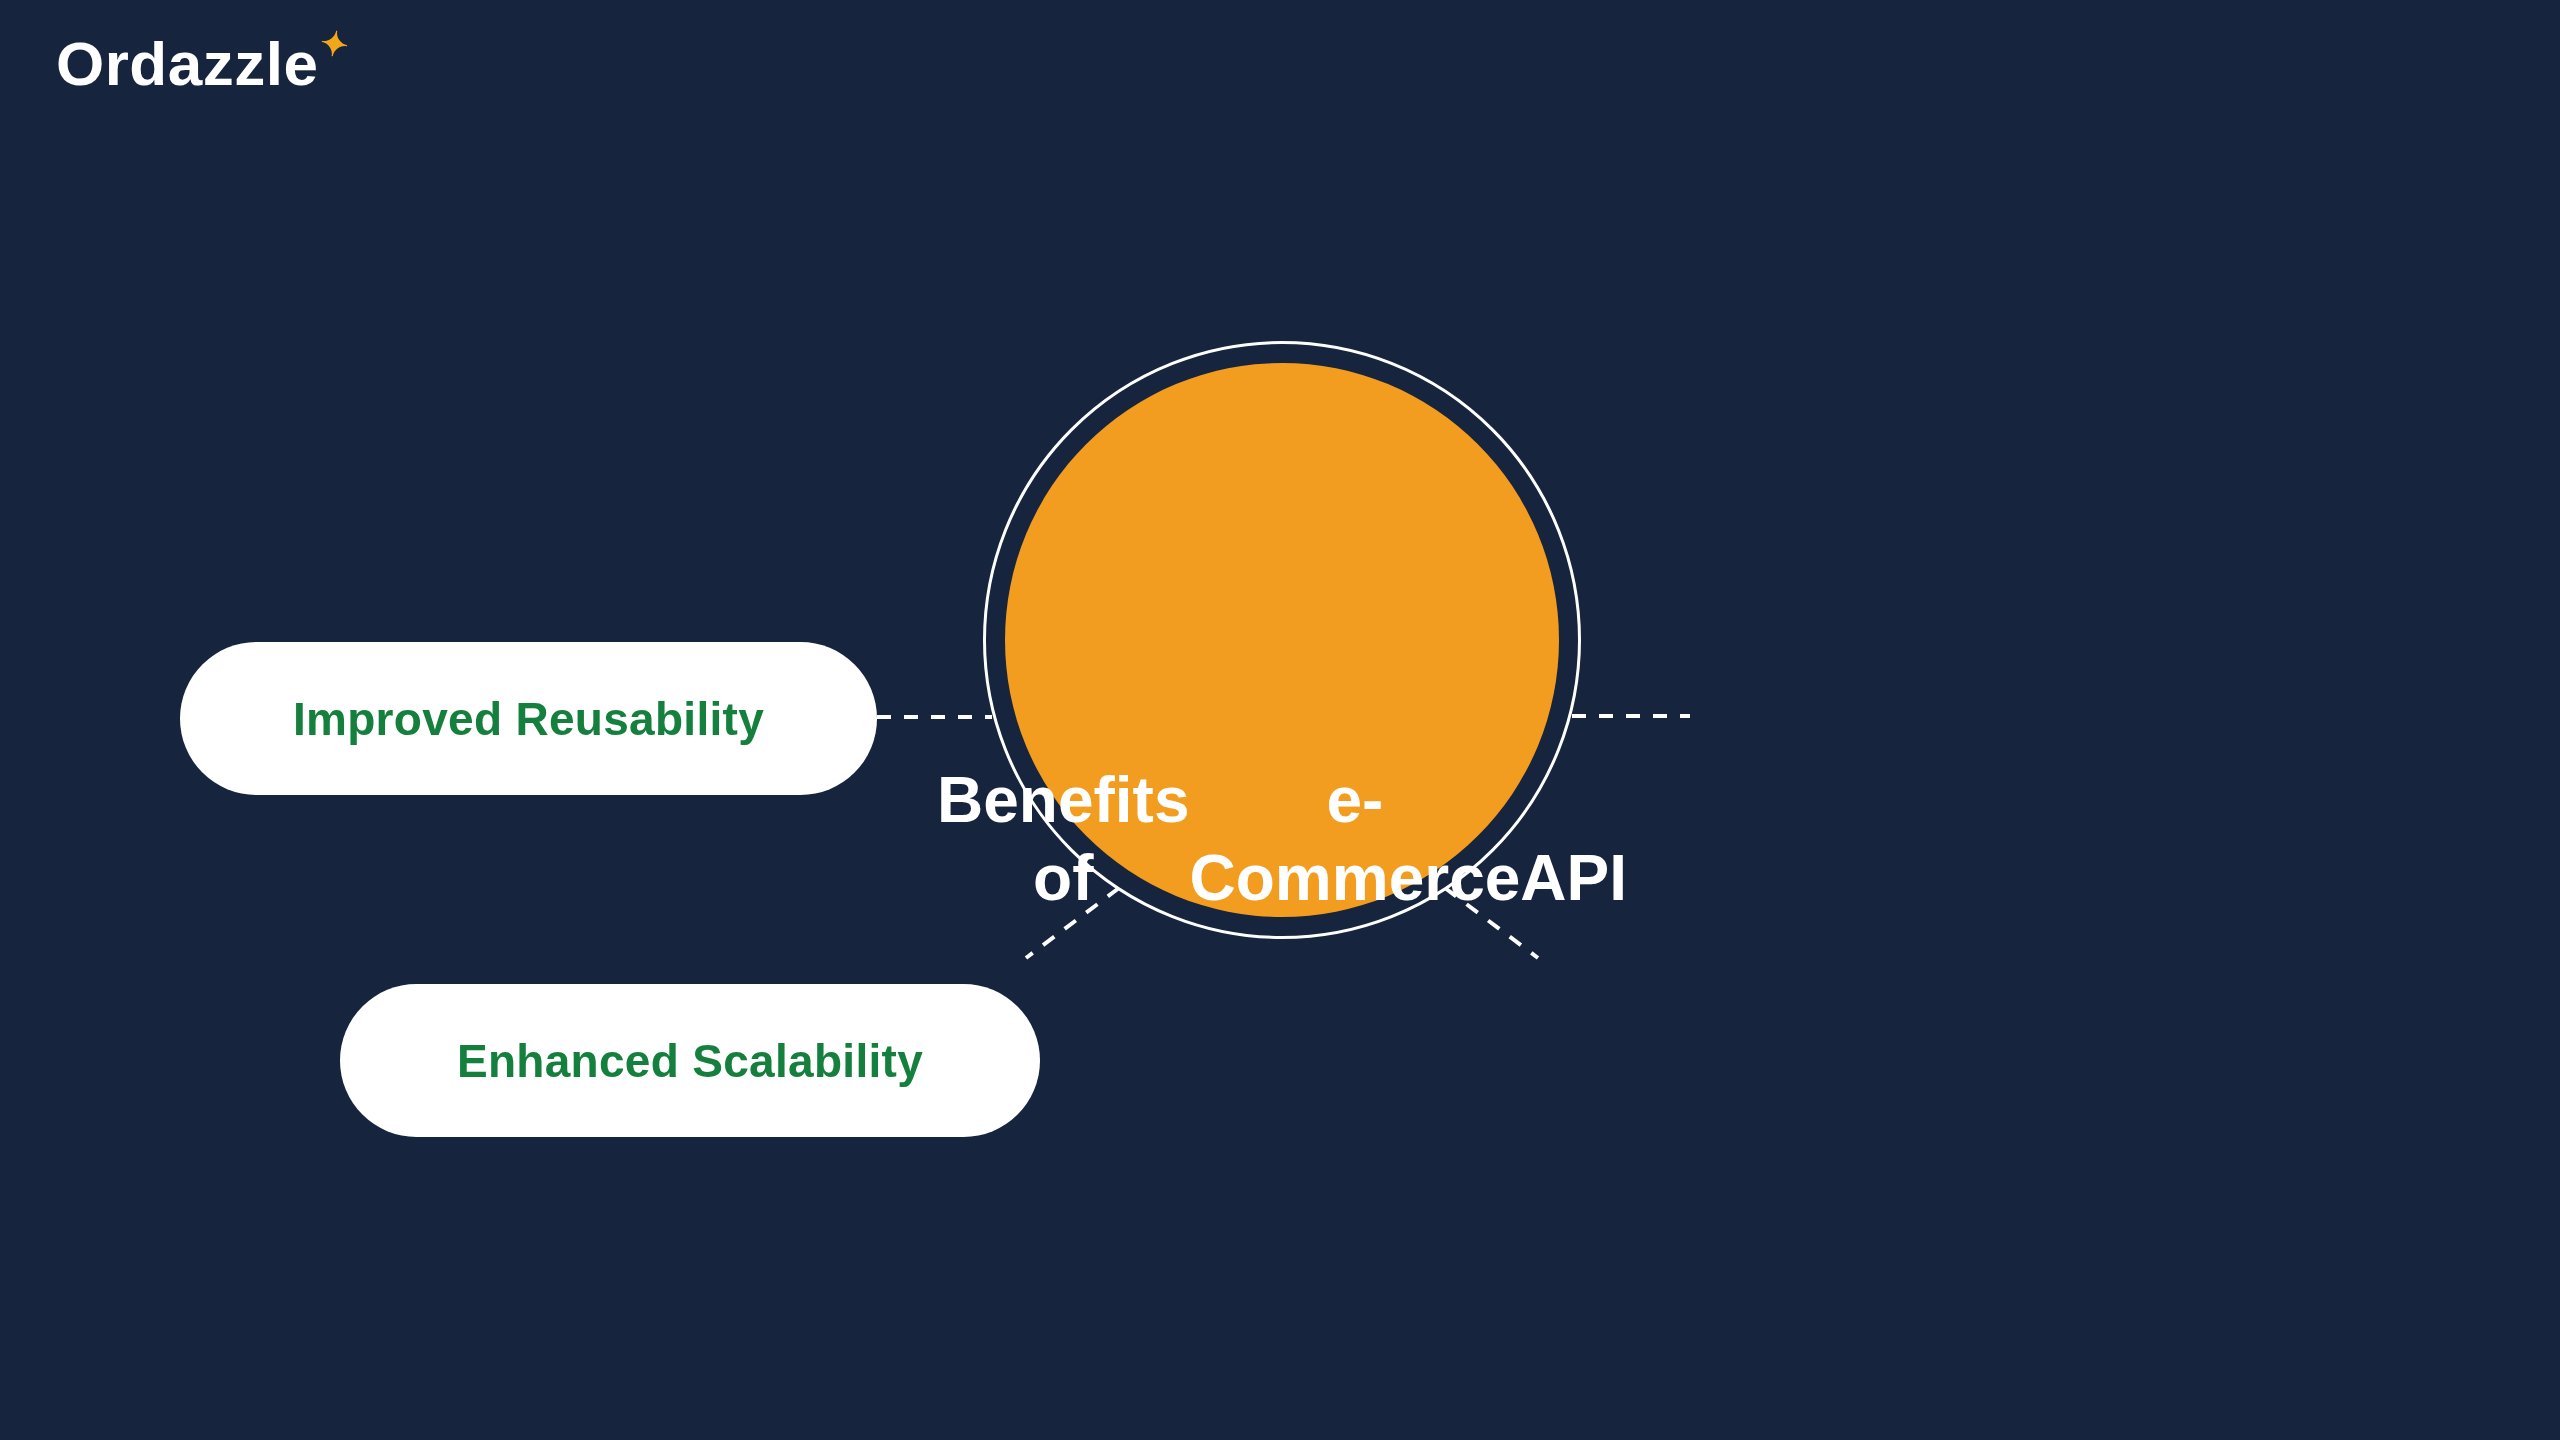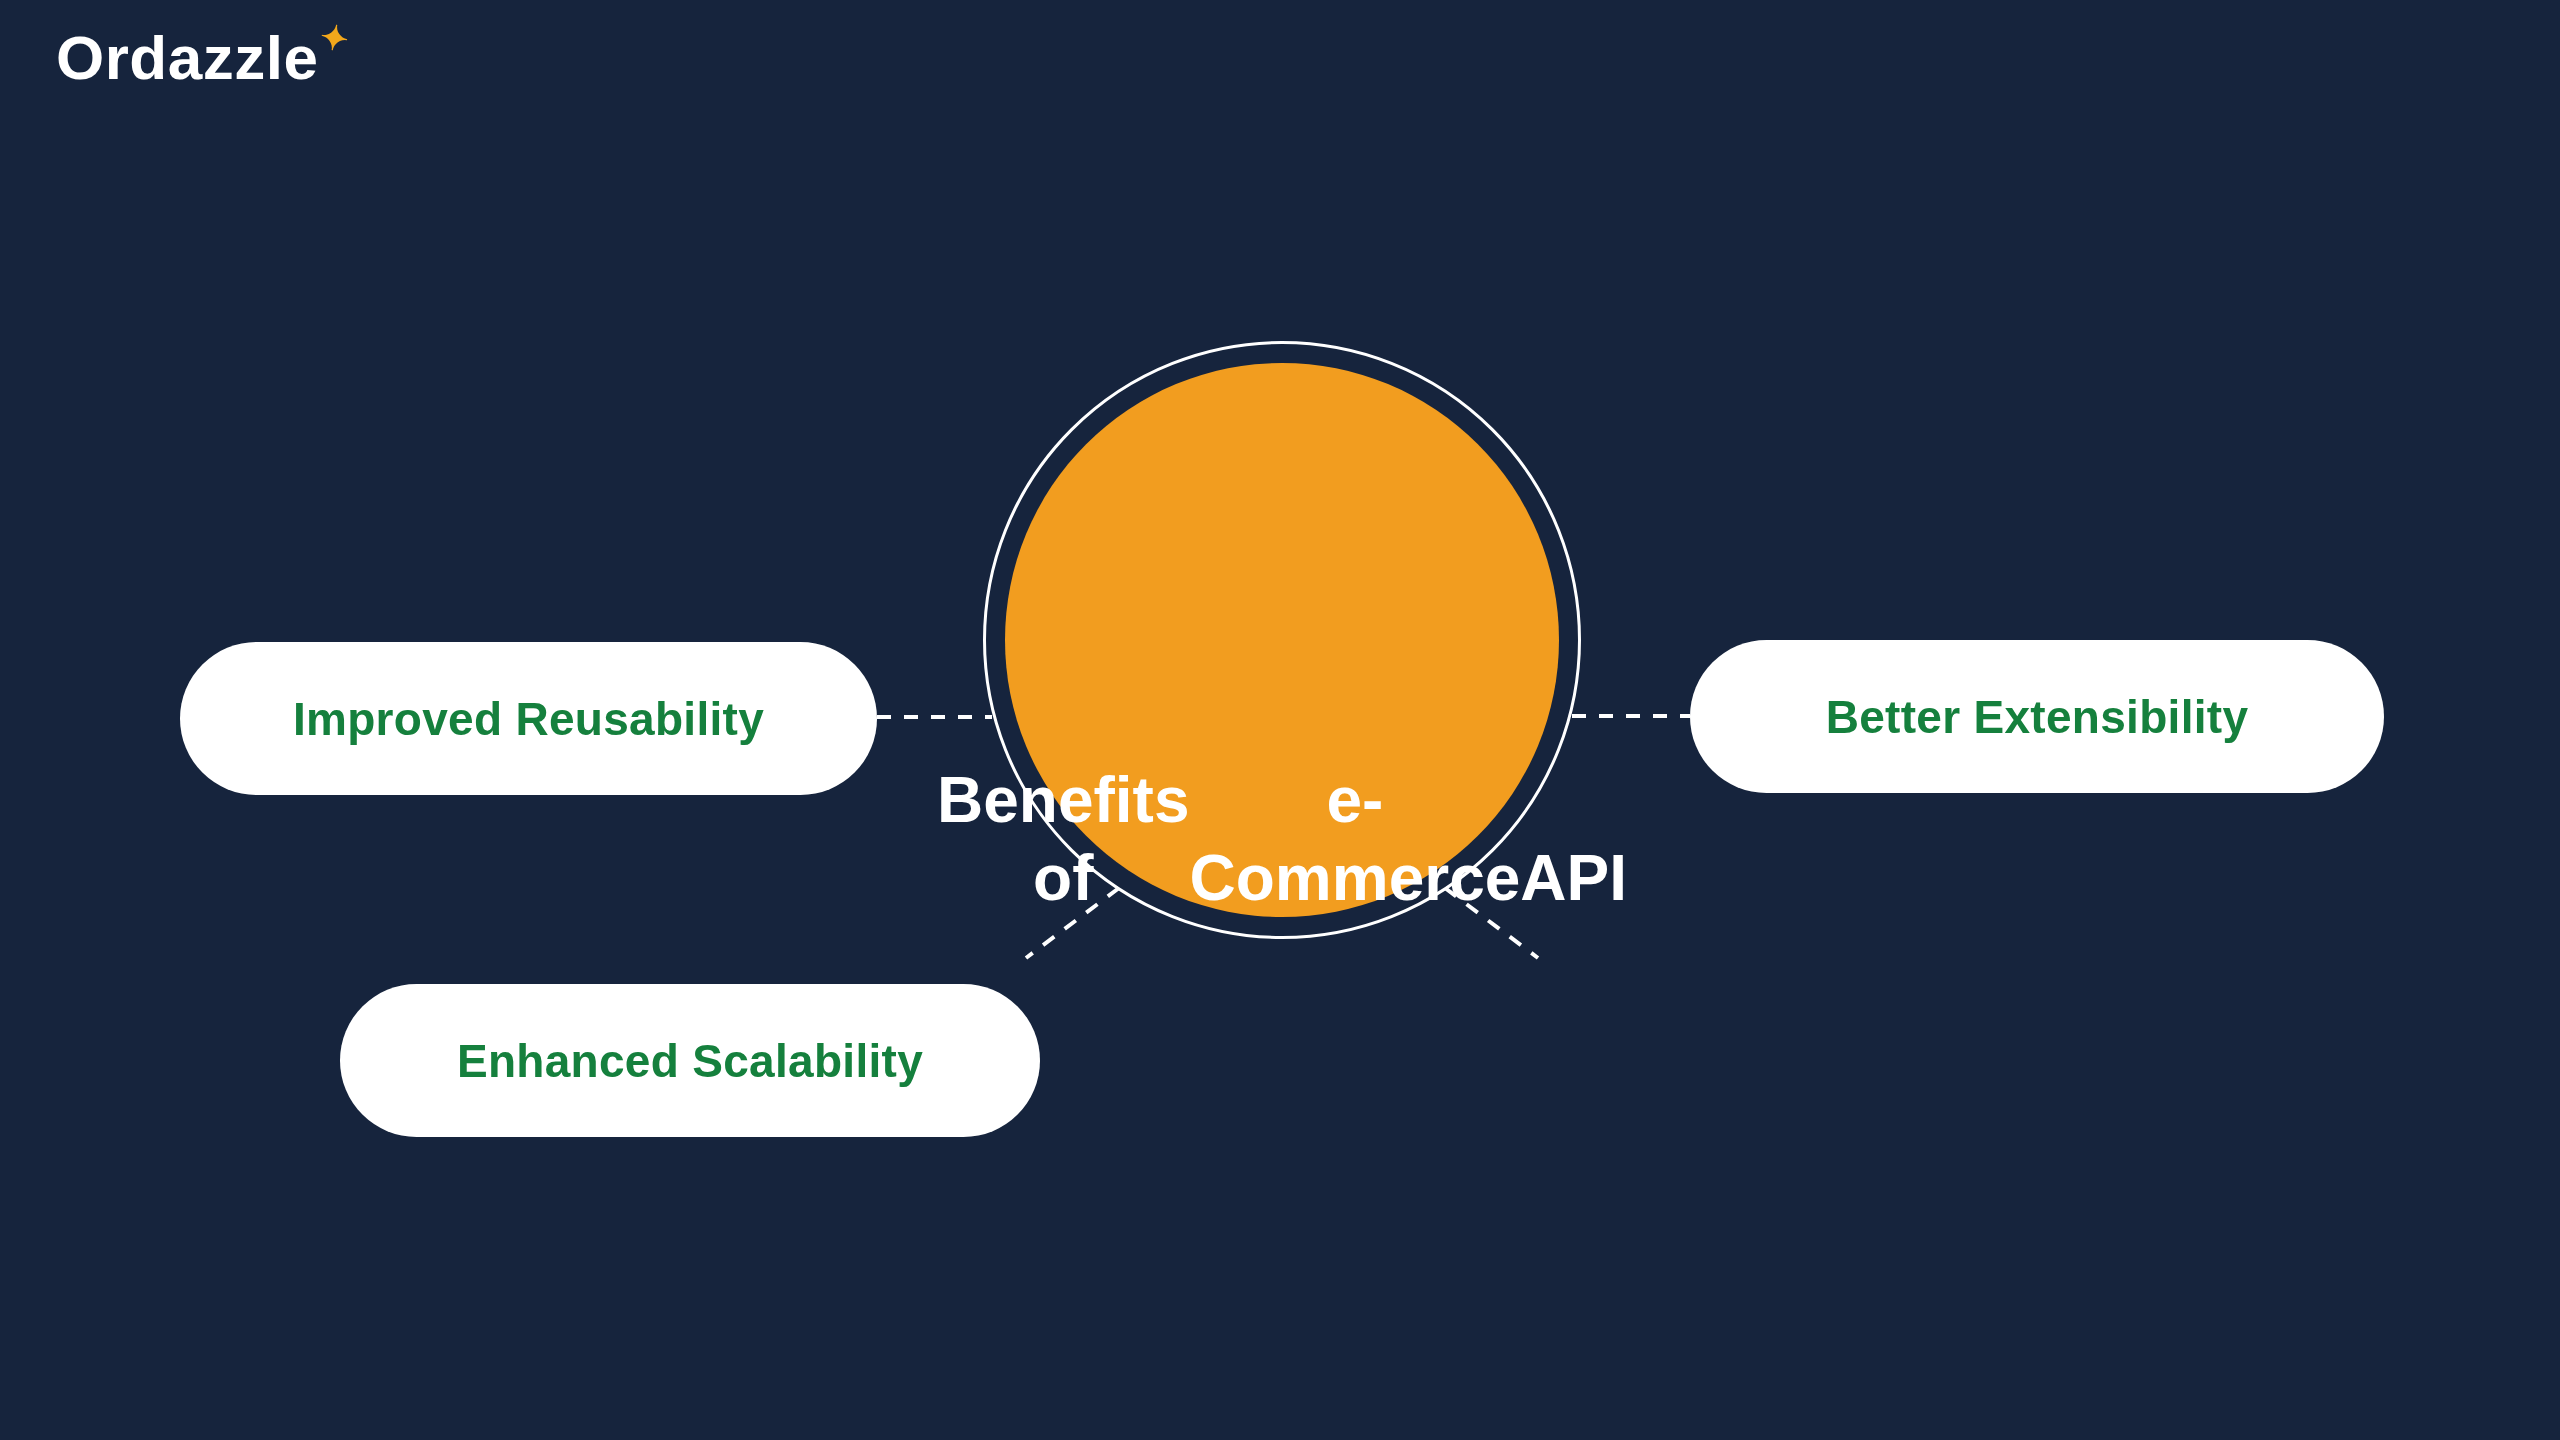--- a/index.html
+++ b/index.html
@@ -15,21 +15,21 @@
     overflow: hidden;
   }
   .stage {
     position: absolute;
     inset: 0;
   }
   
   .logo {
     position: absolute;
     left: 56px;
-    top: 22px;
+    top: 28px;
     color: #FFFFFF;
     font-size: 62px;
     font-weight: 700;
     letter-spacing: 0.5px;
     display: flex;
     align-items: flex-start;
   }
   .logo .sparkle {
     color: #F2A71B;
     font-size: 34px;
@@ -116,20 +116,17 @@
   <div class="circle-outline"></div>
   <div class="circle-core">
     <span>Benefits of</span>
     <span>e-Commerce</span>
     <span>API</span>
   </div>
 
   <div class="pill pill-improved">
     <span>Improved Reusability</span>
   </div>
-  <div class="pill pill-extensibility">
-    <span>Better Extensibility</span>
-  </div>
   <div class="pill pill-scalability">
     <span>Enhanced Scalability</span>
   </div>
 
 </div>
 
 </body></html>

